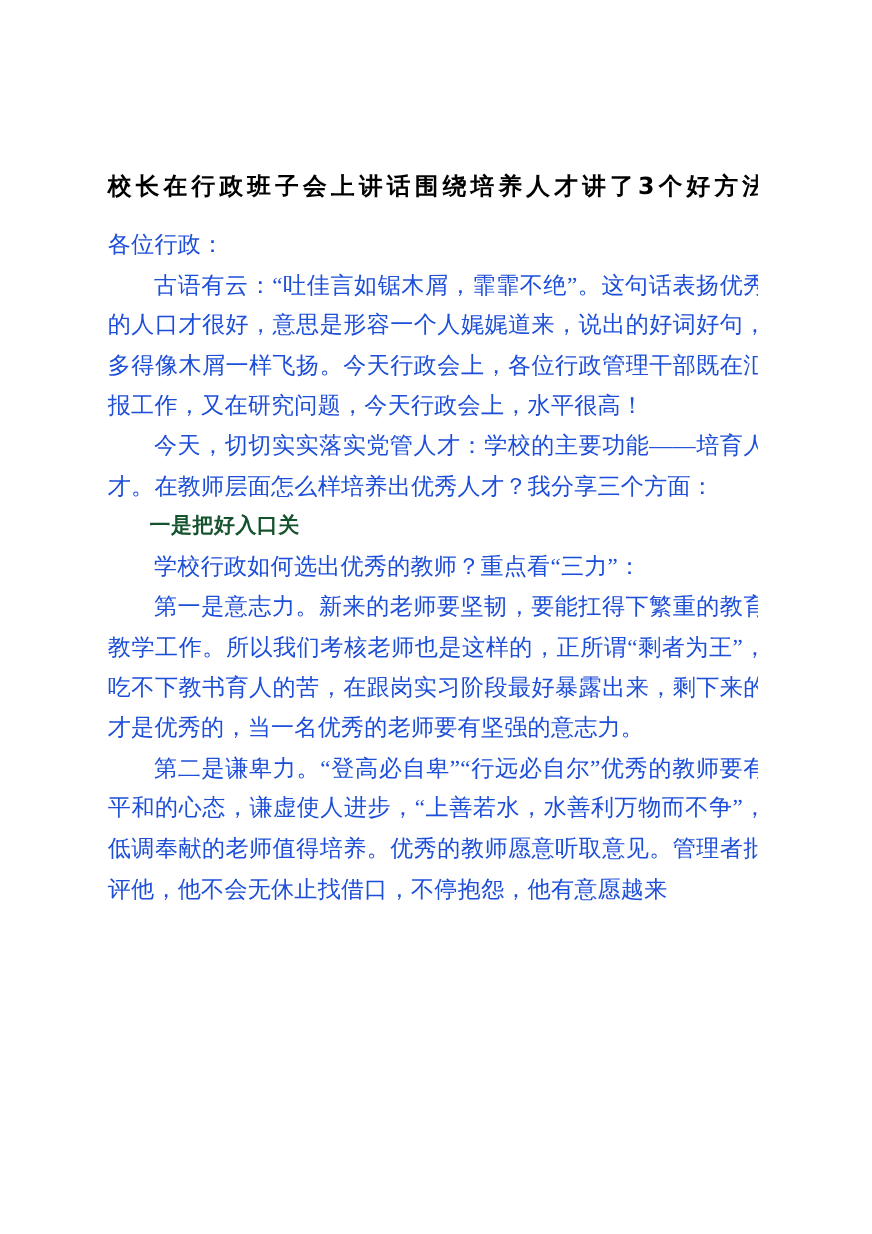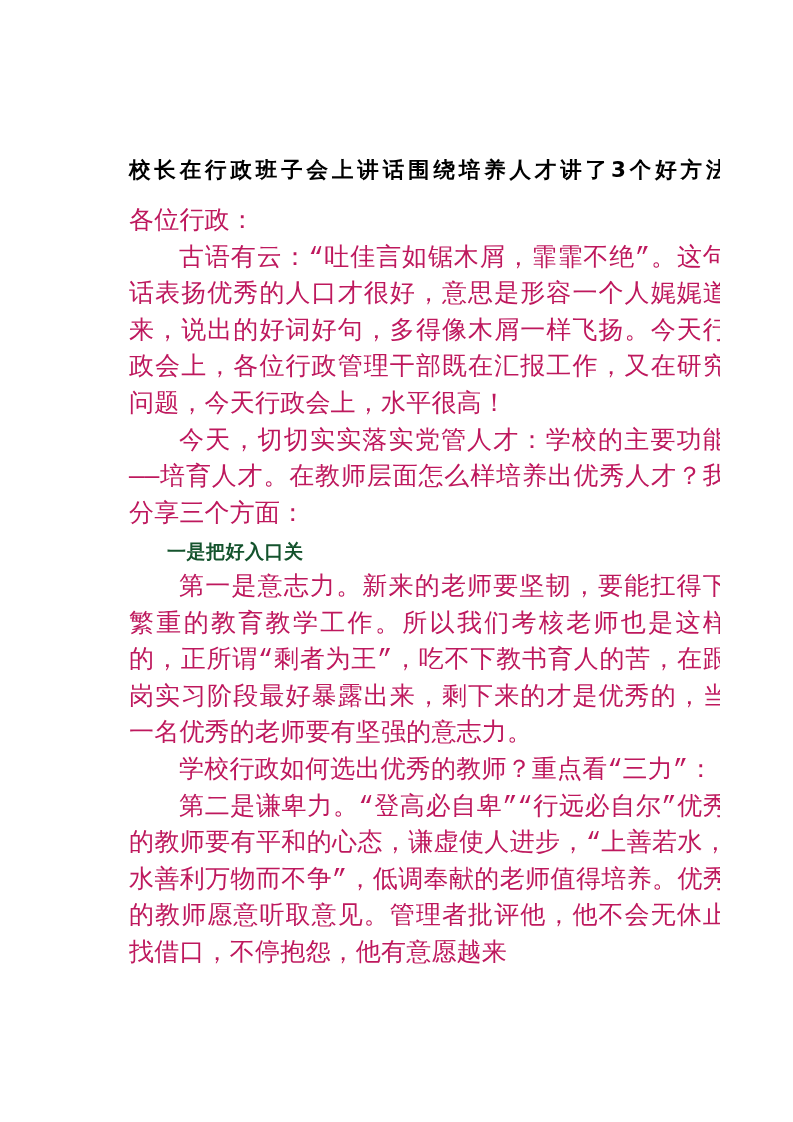--- a/index.html
+++ b/index.html
@@ -13,21 +13,20 @@
     font-family: "DejaVu Serif", "Liberation Serif", serif;
   }
 
   .page {
     position: relative;
     width: 689px;
     height: 1122px;
     background: #ffffff;
     overflow: hidden;
     box-sizing: border-box;
-    margin-left: 31px;
   }
 
   
   .doc-body {
     position: absolute;
     left: 98px;
     top: 0;
     width: 599px;
   }
 
@@ -42,24 +41,24 @@
     color: #000000;
     text-align: justify;
     text-align-last: justify;
     white-space: nowrap;
     padding-top: 155px;
   }
 
   .para {
     margin: 0;
     padding: 0;
-    font-family: Liberation Mono, monospace;
-    font-size: 25px;
+    font-family: Liberation Serif, serif;
+    font-size: 21px;
     line-height: 36.6px;
-    color: #be185d;
+    color: #1d4ed8;
     text-align: justify;
     text-justify: inter-ideograph;
     text-indent: 0;
     letter-spacing: 0.2px;
   }
 
   .para.indent {
     text-indent: 2em;
   }
 
@@ -89,19 +88,19 @@
     <h1 class="doc-title">校长在行政班子会上讲话围绕培养人才讲了3个好方法</h1>
 
     <div class="salutation-gap"></div>
 
     <p class="para">各位行政：</p>
 
     <div id="doc-content">
         <p class="para indent">古语有云：“吐佳言如锯木屑，霏霏不绝”。这句话表扬优秀的人口才很好，意思是形容一个人娓娓道来，说出的好词好句，多得像木屑一样飞扬。今天行政会上，各位行政管理干部既在汇报工作，又在研究问题，今天行政会上，水平很高！</p>
         <p class="para indent">今天，切切实实落实党管人才：学校的主要功能——培育人才。在教师层面怎么样培养出优秀人才？我分享三个方面：</p>
         <p class="para section-heading">一是把好入口关</p>
+        <p class="para indent">学校行政如何选出优秀的教师？重点看“三力”：</p>
         <p class="para indent">第一是意志力。新来的老师要坚韧，要能扛得下繁重的教育教学工作。所以我们考核老师也是这样的，正所谓“剩者为王”，吃不下教书育人的苦，在跟岗实习阶段最好暴露出来，剩下来的才是优秀的，当一名优秀的老师要有坚强的意志力。</p>
-        <p class="para indent">学校行政如何选出优秀的教师？重点看“三力”：</p>
         <p class="para indent">第二是谦卑力。“登高必自卑”“行远必自尔”优秀的教师要有平和的心态，谦虚使人进步，“上善若水，水善利万物而不争”，低调奉献的老师值得培养。优秀的教师愿意听取意见。管理者批评他，他不会无休止找借口，不停抱怨，他有意愿越来</p>
       </div>
 
   </div>
 </div>
 
 </body></html>

